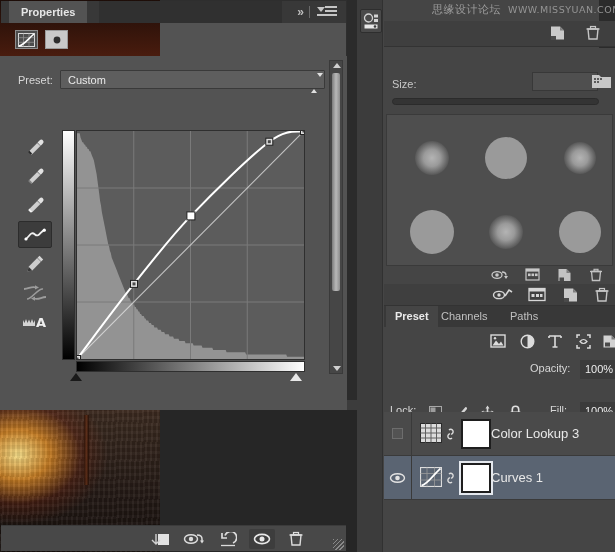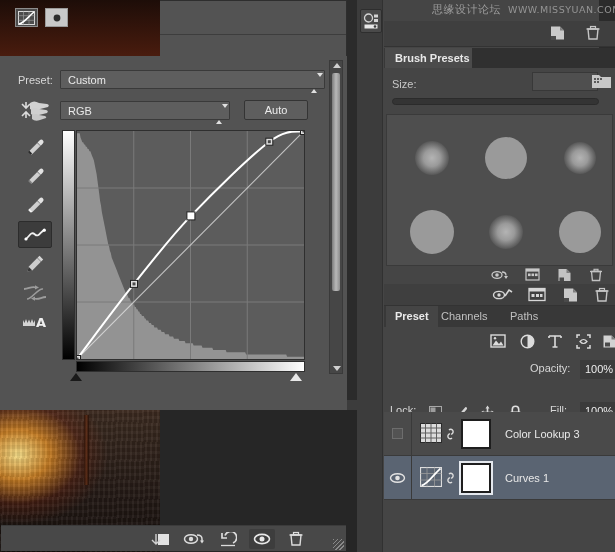--- a/index.html
+++ b/index.html
@@ -176,36 +176,48 @@
      display:flex; align-items:center; background:#4a4a4a; }
   .layer-row.selected { background:#5a6472; }
   .eye-cell { width:28px; height:44px; display:flex; align-items:center;
      justify-content:center; border-right:1px solid #3a3a3a; }
   .lyr-thumb { width:22px; height:22px; margin-left:8px; }
   .lyr-link { width:17px; height:22px; display:flex; align-items:center;
      justify-content:center; }
   .lyr-mask { width:30px; height:30px; background:#fff; border:2px solid #1e1e1e;
      margin-left:2px; }
   .lyr-mask.sel { box-shadow:0 0 0 2px #e4e8ee; }
-  .lyr-name { color:#e8e8e8; font-size:11px; margin-left:14px; }
+  .lyr-name { color:#e8e8e8; font-size:13px; margin-left:0; }
 </style>
 </head>
 <body>
 
 <div id="root">
 
   <div class="doc-image">
     <div class="rubble"></div>
     <div class="pole"></div>
   </div>
   <div class="canvas-strip"></div>
   <div class="canvas-dark"></div>
 
   <div id="properties">
 
+    <div id="prop-tabbar">
+      <div class="tab-props">Properties</div>
+      <div class="tab-blank"></div>
+      <div class="chev">»</div>
+      <div class="vdiv"></div>
+      <div class="menu-ico">
+        <div class="tri"></div>
+          <i></i>
+          <i></i>
+          <i></i>
+      </div>
+    </div>
 
     <div id="prop-header">
       <div class="icon-box">
         <svg width="17" height="14" viewBox="0 0 17 14">
           <rect x="0.5" y="0.5" width="16" height="13" fill="none" stroke="#d8d8d8" stroke-width="1"></rect>
           <line x1="5.5" y1="0.5" x2="5.5" y2="13.5" stroke="#9a9a9a" stroke-width=".7"></line>
           <line x1="11" y1="0.5" x2="11" y2="13.5" stroke="#9a9a9a" stroke-width=".7"></line>
           <line x1="0.5" y1="4.7" x2="16.5" y2="4.7" stroke="#9a9a9a" stroke-width=".7"></line>
           <line x1="0.5" y1="9.3" x2="16.5" y2="9.3" stroke="#9a9a9a" stroke-width=".7"></line>
           <path d="M1 13 C6 12, 10 6, 16 1" stroke="#fff" stroke-width="1.6" fill="none"></path>
@@ -224,38 +236,20 @@
       <div class="row" id="preset-row">
         <div class="lbl" id="preset-label">Preset:</div>
         <div class="select" id="preset-select">
           <span>Custom</span>
           <span class="arrows">
             <span class="up"></span><span class="dn"></span>
           </span>
         </div>
       </div>
 
-      <div class="row" id="channel-row">
-        <div id="hand-icon">
-          <svg width="34" height="24" viewBox="0 0 34 24">
-            <path d="M12 5 q4 -3 9 0 l8 1 q3 1 1 3 l-8 2 q-6 3 -10 0z" fill="#d2d2d2"></path>
-            <path d="M13 11 q4 -2 8 0 l7 1 q3 1 1 3 l-8 2 q-5 2 -8 -1z" fill="#cfcfcf"></path>
-            <path d="M14 17 q4 -2 7 0 l6 1 q2 1 1 2 l-6 2 q-5 2 -8 -1z" fill="#c8c8c8"></path>
-            <path d="M8 4 l0 5 M4 6 l4 4 l4 -4" stroke="#dcdcdc" stroke-width="1.6" fill="none"></path>
-            <path d="M8 20 l0 -5 M4 18 l4 -4 l4 4" stroke="#dcdcdc" stroke-width="1.6" fill="none"></path>
-          </svg>
-        </div>
-        <div class="select" id="channel-select">
-          <span>RGB</span>
-          <span class="arrows">
-            <span class="up"></span><span class="dn"></span>
-          </span>
-        </div>
-        <div id="auto-btn">Auto</div>
-      </div>
 
       <div id="tool-col">
         <div class="tool">
           <svg width="22" height="22" viewBox="0 0 22 22">
             <path d="M15.5 3.5 q2 -2 3.5 0 q1.5 1.6 -0.3 3.3 l-2 2 l-3.2 -3.2z" fill="#e2e2e2"></path>
             <path d="M13.2 5.9 l3.2 3.2 l-8 8 l-1.1 0.4 l-2.4 -2.4 l0.4 -1.1z" fill="#cfcfcf"></path>
             <path d="M5.2 13.6 l3 3 l-1.6 0.9 l-2.3 -2.3z" fill="#2a2a2a"></path>
           </svg>
         </div>
         <div class="tool">
@@ -415,24 +409,20 @@
       <div style="position:absolute;right:10px;top:4px;width:20px;height:18px;">
         <svg width="16" height="16" viewBox="0 0 16 16">
           <path d="M3 4 l10 0 l-1 10 l-8 0z" fill="none" stroke="#c5c5c5" stroke-width="1.4"></path>
           <rect x="5.5" y="1.5" width="5" height="2" fill="none" stroke="#c5c5c5" stroke-width="1.2"></rect>
           <line x1="1.5" y1="4" x2="14.5" y2="4" stroke="#c5c5c5" stroke-width="1.4"></line>
         </svg>
       </div>
     </div>
 
     <div id="brush-panel">
-      <div id="brush-tabbar">
-        <div id="brush-tab">Brush Presets</div>
-        <div id="brush-tab-blank"></div>
-      </div>
 
       <div id="size-row">
         <span id="size-label">Size:</span>
         <div id="size-field">
           <span></span>
         </div>
       </div>
       <div id="size-slider"></div>
       <div id="brush-folder">
         <svg width="22" height="20" viewBox="0 0 22 20">

